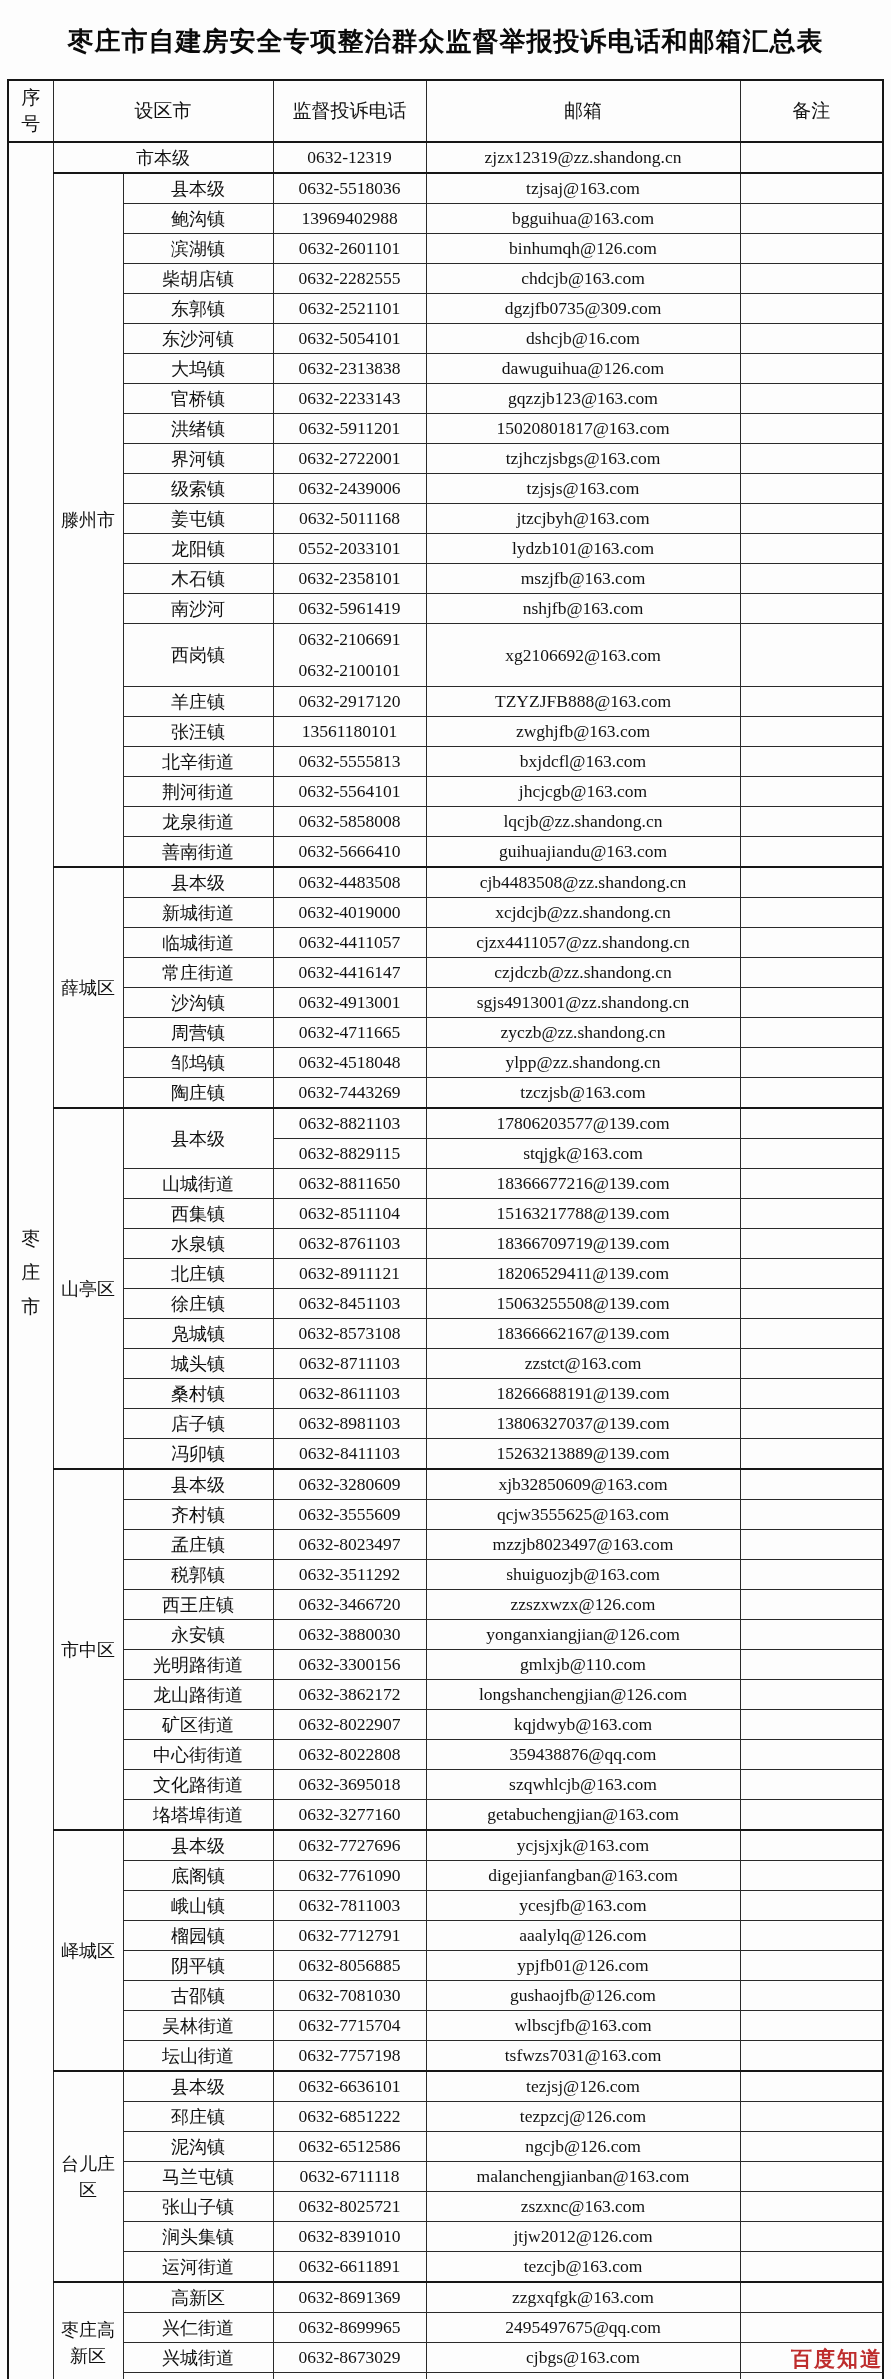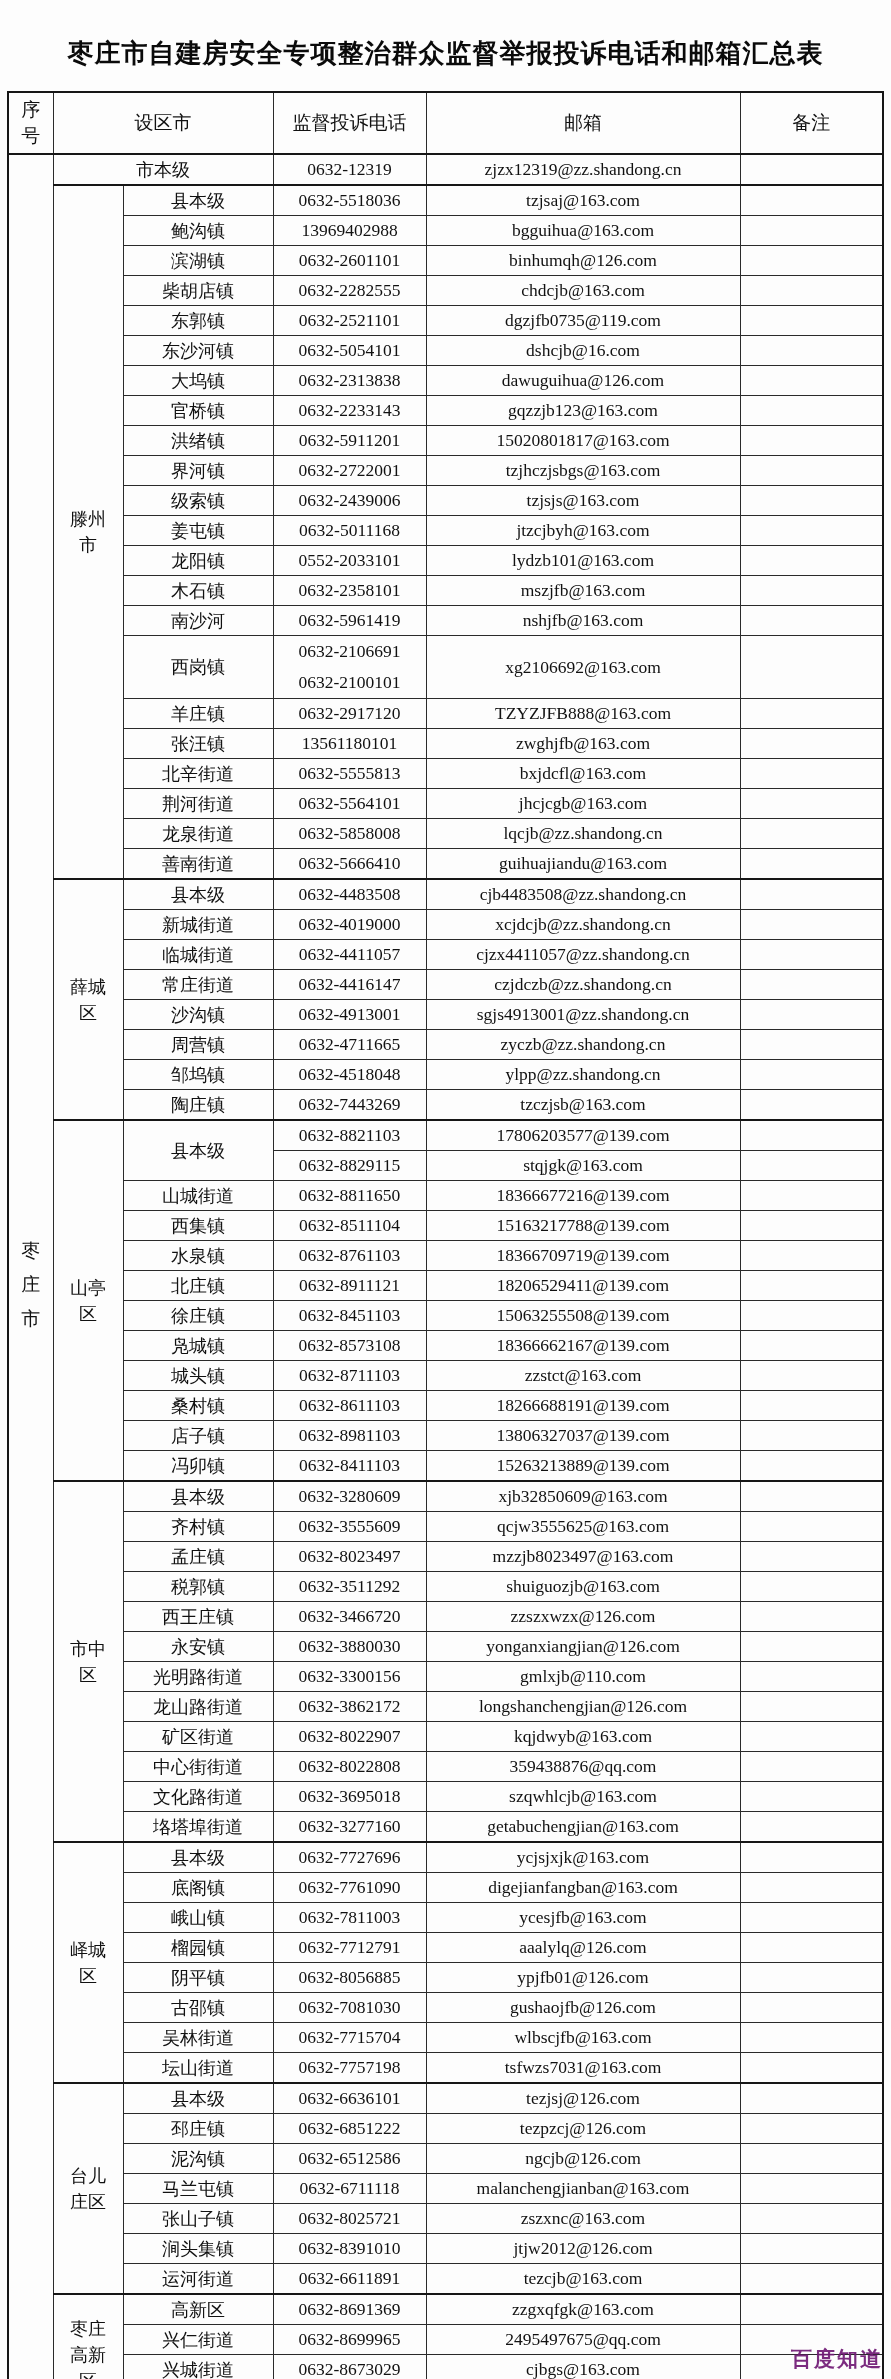--- a/index.html
+++ b/index.html
@@ -3,49 +3,49 @@
 <meta charset="utf-8">
 <style>
   html,body { margin:0; padding:0; }
   body {
     width:891px; height:2379px; position:relative; background:#fdfdfd;
     font-family:"Liberation Serif","DejaVu Serif",serif; color:#111;
   }
   .page { position:absolute; inset:0; overflow:hidden; }
   .doc-title {
     text-align:center; font-weight:bold; font-size:26px; letter-spacing:1px;
-    padding-top:36px; color:#0a0a0a;
+    padding-top:24px; color:#0a0a0a;
   }
   table.summary {
     border-collapse:collapse; table-layout:fixed;
     margin:20px 7px 0 7px; width:877px;
     border:2px solid #161616;
   }
   th, td {
     border:1px solid #2a2a2a; text-align:center; vertical-align:middle;
     padding:0 2px; overflow:hidden;
   }
   thead th {
     height:60px; font-weight:normal; font-size:19px; border-bottom:2px solid #161616;
   }
   th.h-index { white-space:pre-line; line-height:26px; }
   tbody td { height:29px; font-size:18px; }
   td.city-cell { font-size:19px; line-height:34px; border-right:1px solid #2a2a2a; }
-  td.region-cell { font-size:18px; line-height:26px; padding:0 13px; }
+  td.region-cell { font-size:18px; line-height:26px; padding:0 4px; }
   td.town-cell { font-size:18px; }
   td.phone-cell { font-size:17.5px; }
   td.email-cell { font-size:17.5px; }
   td.remark-cell { }
   tr.tall td { height:62px; }
   td.phone-stack div { line-height:31px; }
   .group-start { border-top:2px solid #161616;margin-left:17px; }
   .watermark {
     position:absolute; right:8px; bottom:6px;
     font-size:21px; font-weight:bold; letter-spacing:2px;
-    color:#701a75; opacity:.92;
+    color:#b91c1c; opacity:.92;
     font-family:Liberation Sans, sans-serif;
   }
 </style>
 </head>
 <body>
 
 <div class="page">
   <div class="doc-title">枣庄市自建房安全专项整治群众监督举报投诉电话和邮箱汇总表</div>
 
   <table class="summary">
@@ -100,21 +100,21 @@
         </tr>
         <tr>
           <td class="town-cell" rowspan="1">柴胡店镇</td>
           <td class="phone-cell">0632-2282555</td>
           <td class="email-cell">chdcjb@163.com</td>
           <td class="remark-cell"></td>
         </tr>
         <tr>
           <td class="town-cell" rowspan="1">东郭镇</td>
           <td class="phone-cell">0632-2521101</td>
-          <td class="email-cell">dgzjfb0735@119.com</td>
+          <td class="email-cell">dgzjfb0735@309.com</td>
           <td class="remark-cell"></td>
         </tr>
         <tr>
           <td class="town-cell" rowspan="1">东沙河镇</td>
           <td class="phone-cell">0632-5054101</td>
           <td class="email-cell">dshcjb@16.com</td>
           <td class="remark-cell"></td>
         </tr>
         <tr>
           <td class="town-cell" rowspan="1">大坞镇</td>

